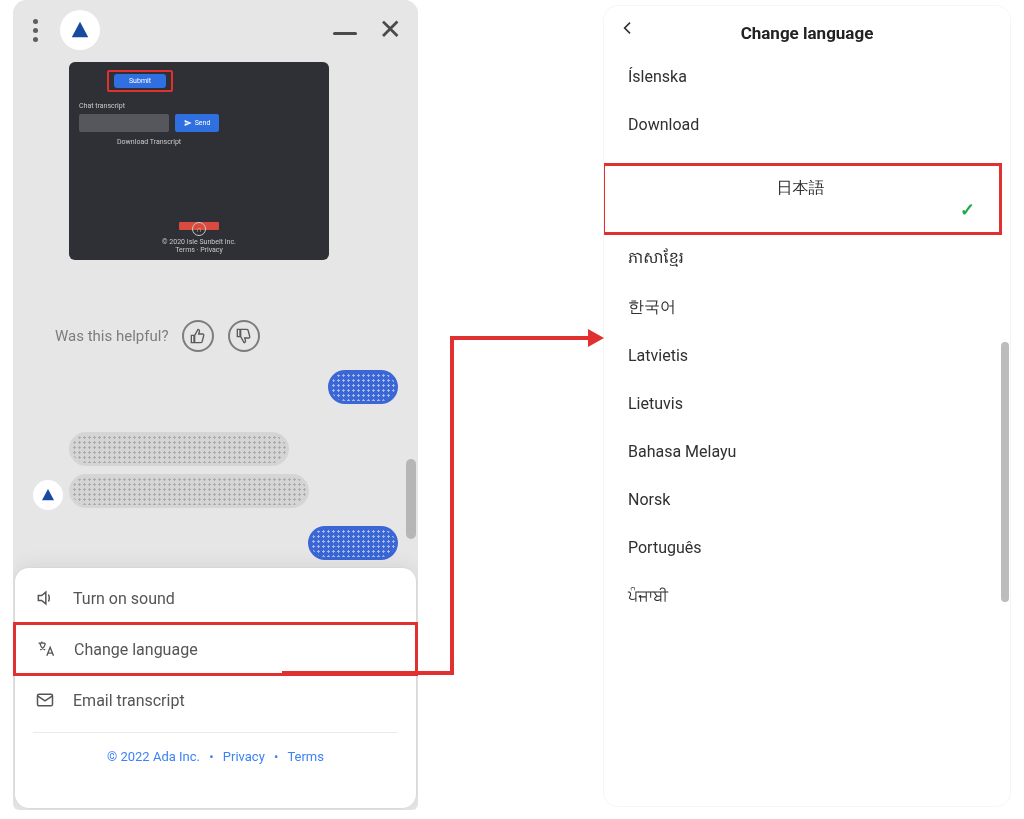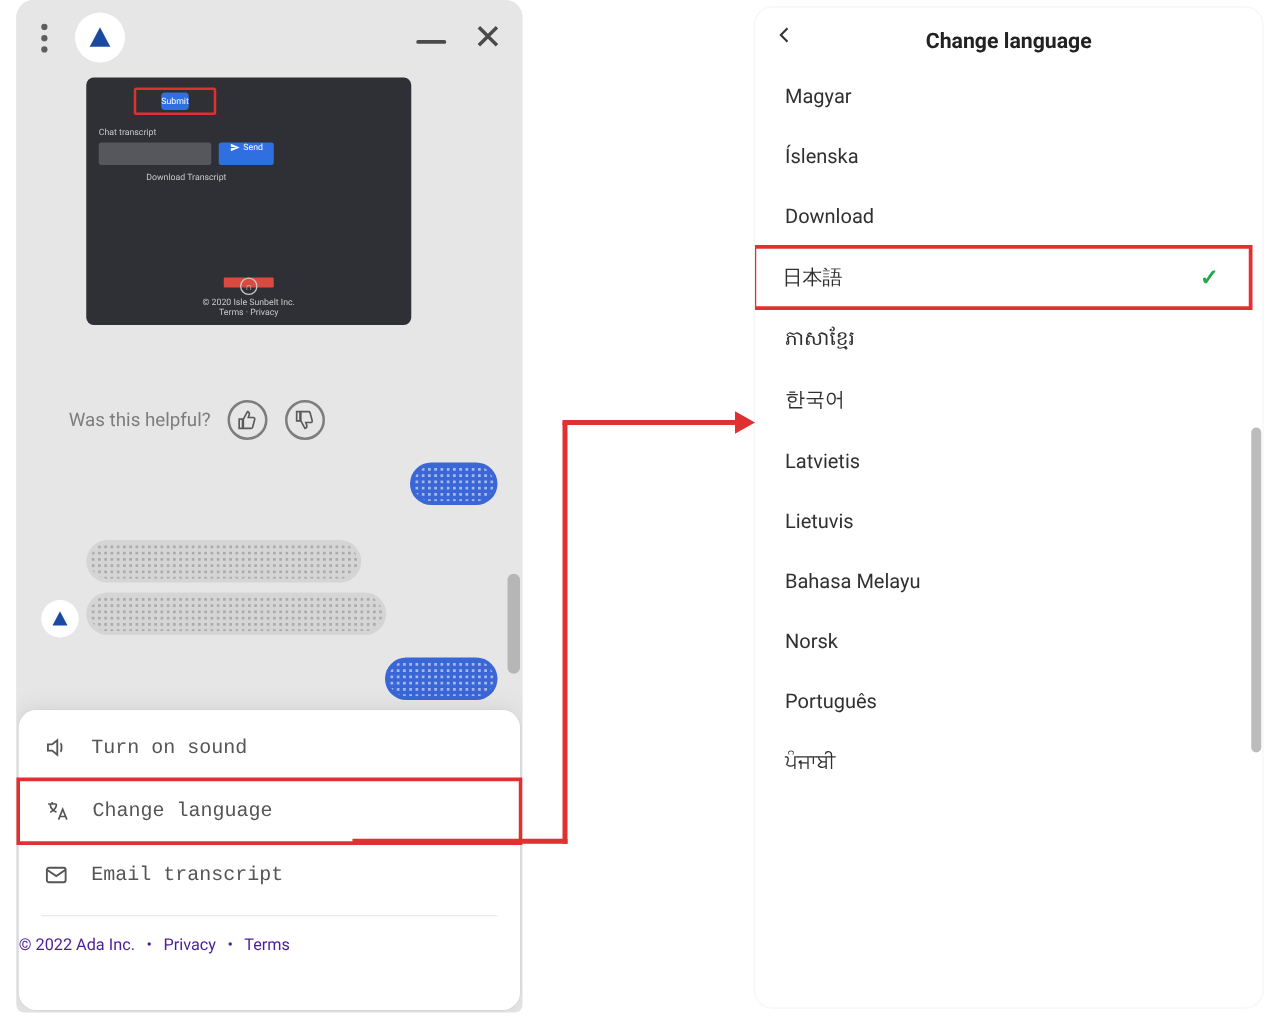--- a/index.html
+++ b/index.html
@@ -82,32 +82,32 @@
     border-radius: 6px;
     overflow:hidden;
   }
   .dark-card .red-inner {
     position:absolute; left:38px; top:8px; width:66px; height:22px;
     border: 2px solid #e03030;
     border-radius:2px;
     display:flex; align-items:center; justify-content:center;
   }
   .dark-card .blue-pill {
-    width: 22px; height:14px; background:#2f6fe0; border-radius:3px;
+    width: 52px; height:14px; background:#2f6fe0; border-radius:3px;
     color:#fff; font-size:7px; display:flex; align-items:center; justify-content:center;
   }
   .dark-card .tiny-label {
     position:absolute; left:10px; top:40px; color:#c9c9c9; font-size:7px;
   }
   .dark-card .row2 {
     position:absolute; left:10px; top:52px; display:flex; gap:6px; align-items:center;
   }
   .dark-card .gray-field { width: 90px; height:18px; background:#55575c; border-radius:2px;}
   .dark-card .send-btn { width:44px; height:18px; background:#2f6fe0; border-radius:2px;
-    color:#fff; font-size:7px; display:flex; justify-content:center; gap:3px;}
+    color:#fff; font-size:7px; display:flex; align-items:center; justify-content:center; gap:3px;}
   .dark-card .dl { position:absolute; left:48px; top:76px; color:#c9c9c9; font-size:7px;}
   .dark-card .footer {
     position:absolute; left:0; right:0; bottom:6px; text-align:center; color:#c9c9c9; font-size:7px;
   }
   .dark-card .footer .ficon{
     display:inline-flex; width:14px; height:14px; border:1.5px solid #c9c9c9; border-radius:50%;
     align-items:center; justify-content:center; font-size:8px; margin-bottom:2px;
   }
   .dark-card .red-bar{
     position:absolute; left:50%; top:160px; transform:translateX(-50%);
@@ -159,30 +159,29 @@
     background: #ffffff;
     border-radius: 14px;
     box-shadow: 0 -2px 20px rgba(0,0,0,0.08), 0 0 0 1px rgba(0,0,0,0.02);
     padding: 6px 0 0 0;
   }
   .menu-item {
     display:flex; align-items:center; gap: 16px;
     padding: 14px 18px;
     color:#555; font-size:16px;
     cursor:pointer;
-    font-family:Liberation Mono, monospace;
   }
   .menu-item .micon { width:24px; display:flex; justify-content:center; color:#555;}
   .menu-item.highlight {
     border: 3px solid #e03030;
     margin: 0 -2px;
   }
   .menu-divider { height:1px; background:#eaeaea; margin: 8px 18px 0 18px;}
   .menu-footer {
-    text-align:left; color:#4c1d95; font-size:13px; padding: 16px 0 14px 0;
+    text-align:center; color:#3b82f6; font-size:13px; padding: 16px 0 14px 0;
   }
   .menu-footer .dot { padding: 0 6px; }
 
   
   .right-panel {
     position: absolute;
     left: 604px;
     top: 6px;
     width: 406px;
     height: 800px;
@@ -221,22 +220,23 @@
     padding: 12px 24px 12px 24px;
     font-size: 16px;
     color:#303030;
     cursor:pointer;
     display:flex; align-items:center;
     min-height: 48px;
   }
   .lang-item.partial-top { min-height: 30px; padding-top:0; opacity:.9;}
   .lang-item.selected {
     border: 3px solid #e03030;
-    margin: 0 -2px 0 -2px;
+    margin: 15px -2px 0 -2px;
     padding-left: 21px;
+    flex-direction: column;
   }
   .lang-item .check {
     margin-left:auto; color:#22a94a; font-size:18px; font-weight:700;
   }
 
   
   .arrow-line {
     position:absolute;
     background:#e03030;
   }
@@ -383,23 +383,20 @@
         </svg>
     </div>
     <div class="title">Change language</div>
   </div>
   <div class="lang-scroll">
     <div class="track">
         <div class="thumb"></div>
       </div>
     <div class="lang-list" id="lang-list">
         <div class="lang-item">
-          <span>Magyar</span>
-        </div>
-        <div class="lang-item">
           <span>Íslenska</span>
         </div>
         <div class="lang-item">
           <span>Download</span>
         </div>
         <div class="lang-item selected">
           <span>日本語</span>
           <span class="check">✓</span>
         </div>
         <div class="lang-item">

